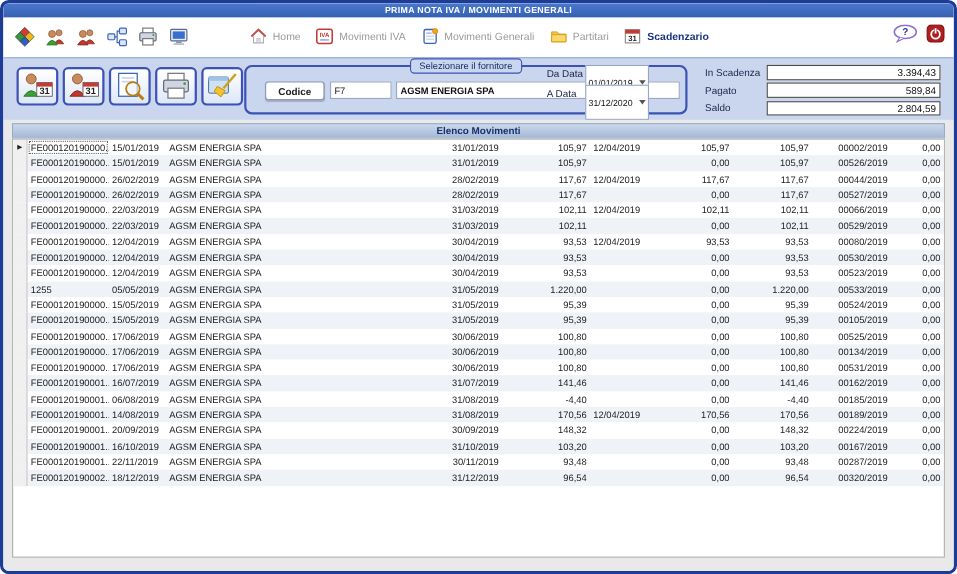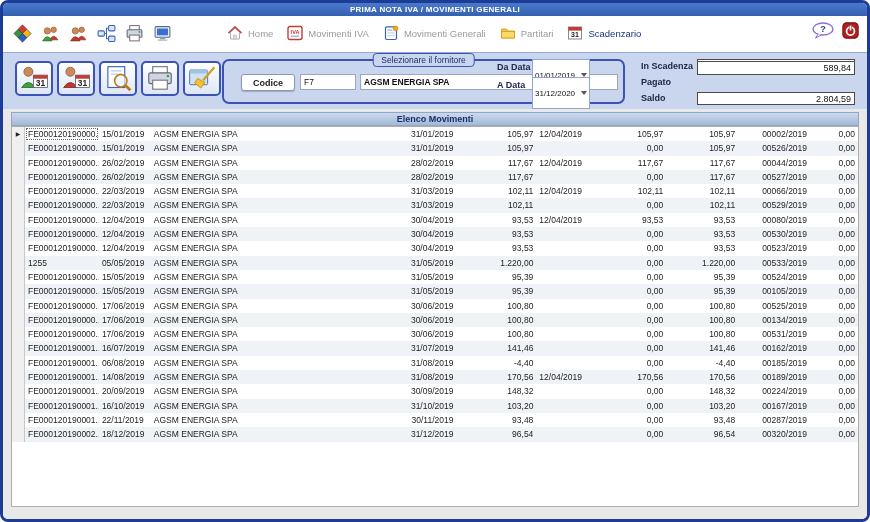--- a/index.html
+++ b/index.html
@@ -17,21 +17,21 @@
     text-align:center;line-height:13px;
   }
   
   .toolbar{position:absolute;top:13px;left:0;right:0;height:36px;background:#fff;}
   .tb-icons{position:absolute;left:10px;top:8px;display:flex;gap:9px;align-items:center;}
   .tb-icons .icn{width:19px;height:19px;display:inline-block;cursor:pointer;}
   .nav{position:absolute;left:224px;top:9px;display:flex;gap:14px;align-items:center;}
   .nav-item{display:flex;gap:5px;align-items:center;cursor:pointer;}
   .nav-item .icn{width:16px;height:16px;}
   .nav-label{font-size:9.5px;color:#9a9a9a;}
-  .nav-item.active .nav-label{font-weight:normal;color:#16337f;font-size:9.5px;}
+  .nav-item.active .nav-label{font-weight:bold;color:#16337f;font-size:9.5px;}
   .tb-right{position:absolute;right:8px;top:6px;display:flex;gap:7px;align-items:center;}
   
   .filterbar{
     position:absolute;top:49px;left:0;right:0;height:57px;
     background:#c9d6ee;border-top:1px solid #93abd8;
   }
   .big-btns{position:absolute;left:12px;top:8px;display:flex;gap:4px;}
   .bbtn{
     width:38px;height:35px;border:2px solid #3c52b4;border-radius:5px;
     background:linear-gradient(#ffffff,#dde7f8);display:flex;align-items:center;
@@ -51,21 +51,21 @@
     background:#fff;border:1px solid #8a97b8;border-radius:3px;
     font-size:9px;font-weight:bold;color:#222;font-family:inherit;
     line-height:15px;text-align:center;cursor:pointer;box-shadow:0 1px 1px rgba(0,0,0,.2);
   }
   .inp{
     position:absolute;height:16px;border:1px solid #9aa7c4;background:#fff;
     font-size:8.5px;font-family:inherit;color:#111;padding:0 3px;
   }
   .inp.f7{left:76px;top:13px;width:56px;}
   .inp.forn{left:136px;top:13px;width:258px;font-weight:bold;}
-  .flabel{position:absolute;font-size:9px;font-weight:bold;color:#22284a;}
+  .flabel{position:absolute;font-size:9px;font-weight:normal;color:#22284a;}
   .dd{
     position:absolute;width:58px;height:32px;background:#fff;border:1px solid #93a5c8;
     font-size:8px;color:#111;display:flex;align-items:center;padding:0 2px;cursor:pointer;
   }
   .dd .chev{margin-left:auto;width:0;height:0;border-left:3px solid transparent;
     border-right:3px solid transparent;border-top:4px solid #555;}
   .totbox{
     position:absolute;left:694px;width:158px;height:13.5px;background:#fff;
     border:1px solid #4a4a4a;font-size:9px;color:#111;text-align:right;
     padding:0 3px;line-height:12px;
@@ -300,21 +300,21 @@
     </div>
     <div class="flabel" style="left:494px;top:27px;">A Data</div>
     <div class="dd" style="left:529px;top:24px;">
       <span>31/12/2020</span>
       <span class="chev"></span>
     </div>
 
     <div class="flabel" style="left:638px;top:8px;">In Scadenza</div>
     <div class="totbox" style="top:6px;">3.394,43</div>
     <div class="flabel" style="left:638px;top:24px;">Pagato</div>
-    <div class="totbox" style="top:8px;">589,84</div>
+    <div class="totbox" style="top:22px;">589,84</div>
     <div class="flabel" style="left:638px;top:40px;">Saldo</div>
     <div class="totbox" style="top:38.5px;">2.804,59</div>
   </div>
 
   <div class="main">
     <div class="band">Elenco Movimenti</div>
     <div class="grid">
       <div id="grid-body">
           <div class="grow">
             <div class="selcell">▶</div>

